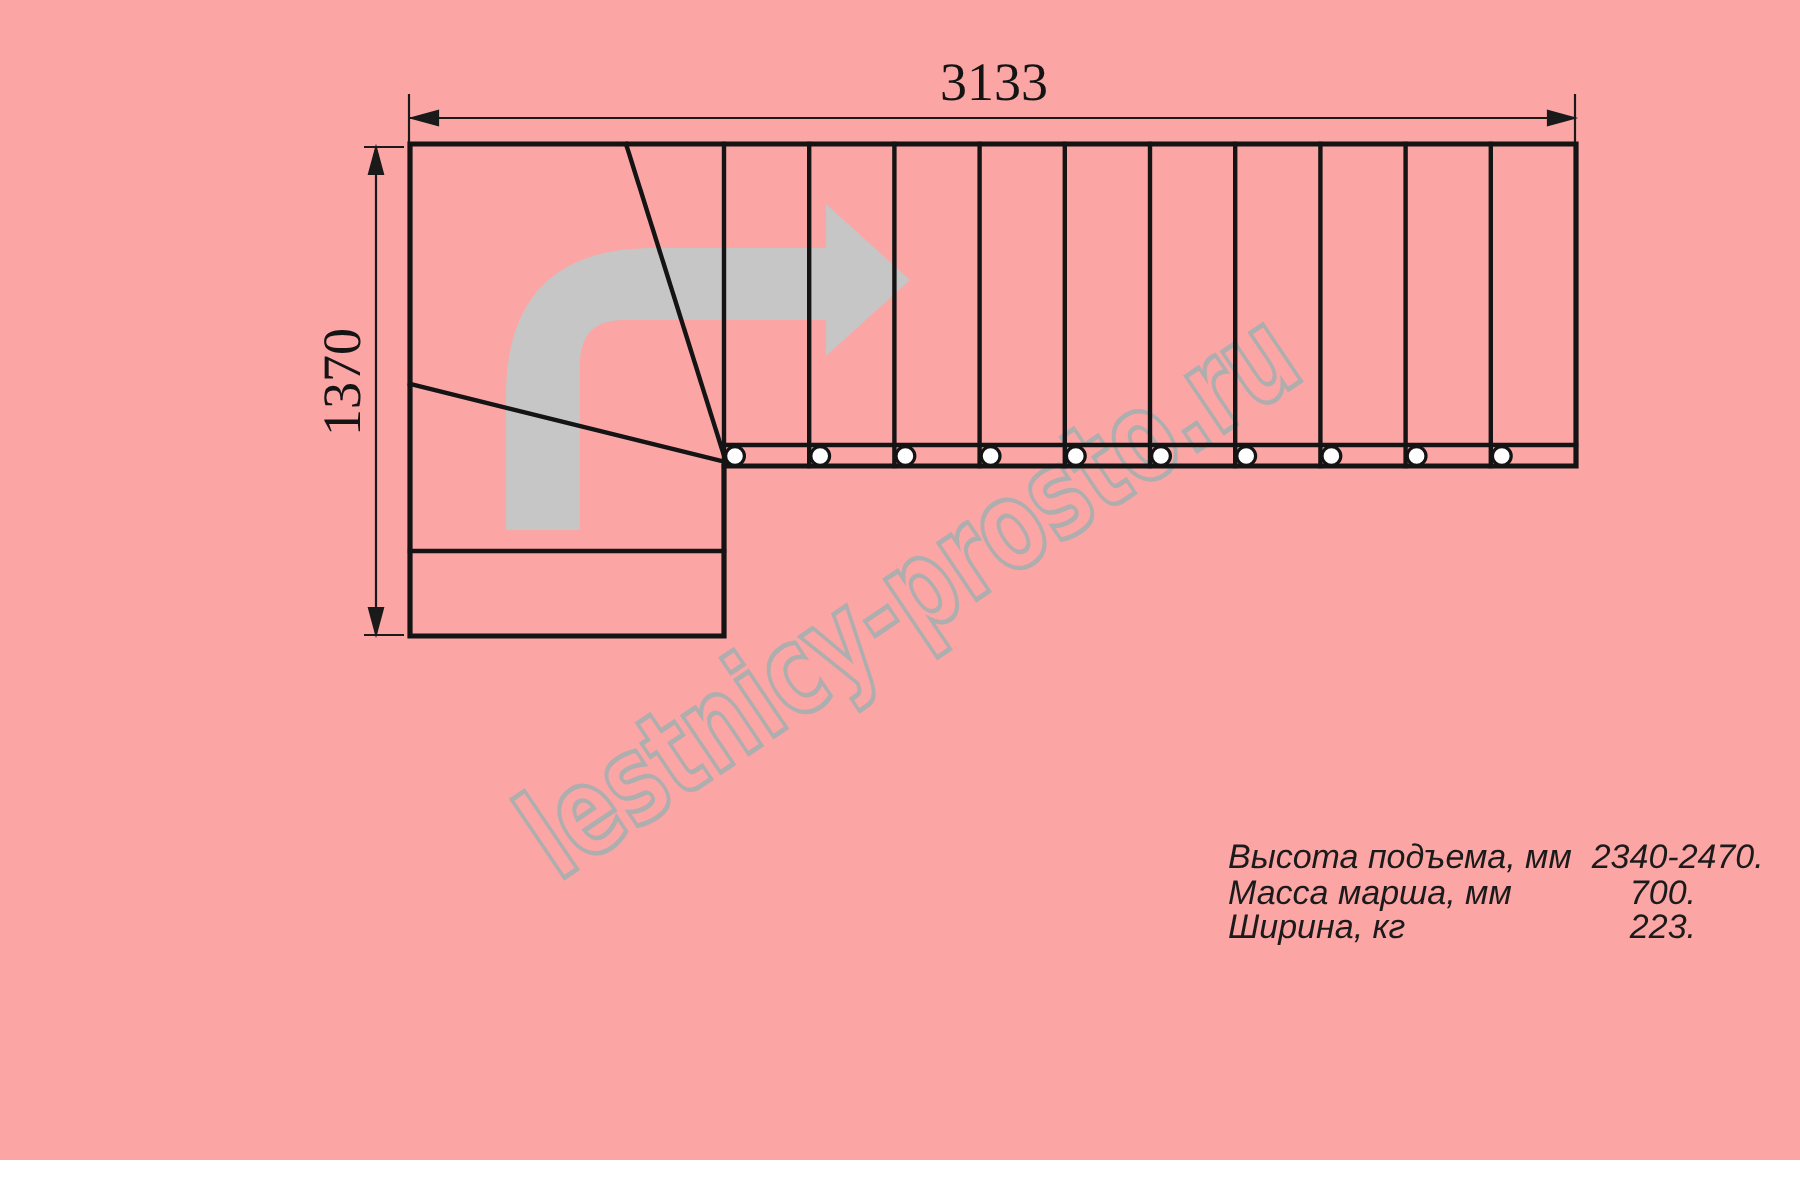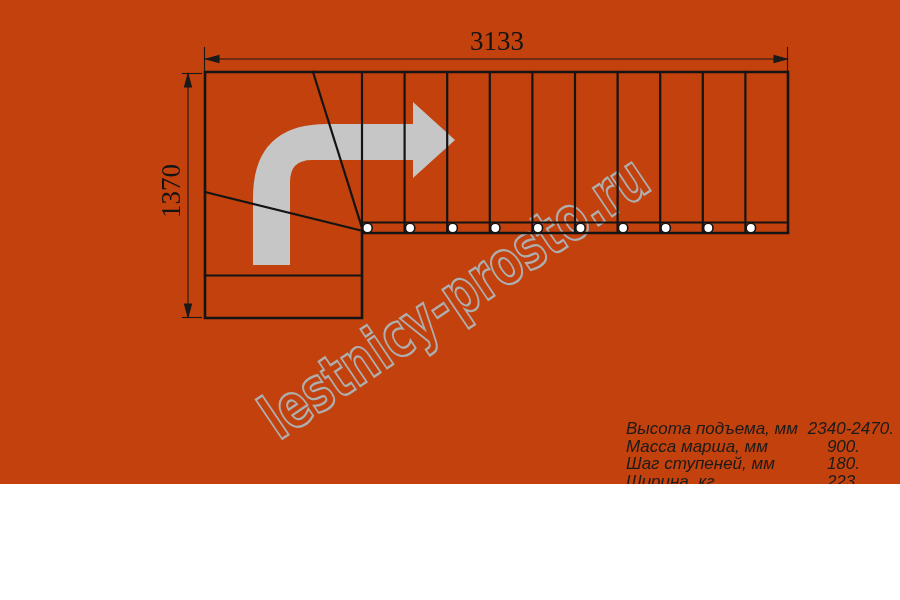--- a/index.html
+++ b/index.html
@@ -4,22 +4,22 @@
 <style>
   html, body {
     margin: 0;
     padding: 0;
     background: #ffffff;
     font-family: "Liberation Sans", sans-serif;
   }
   .stage {
     position: relative;
     width: 900px;
-    height: 484px;
-    background: #c2410c;
+    height: 580px;
+    background: #fca5a5;
     overflow: hidden;
   }
   .plan-svg {
     position: absolute;
     left: 0;
     top: 0;
     width: 900px;
     height: 600px;
   }
   .dim-text {
@@ -38,21 +38,20 @@
   .spec-table {
     position: absolute;
     left: 614px;
     top: 420px;
     width: 234px;
     font-family: "Liberation Sans", sans-serif;
     font-style: italic;
     font-size: 17px;
     line-height: 17.5px;
     color: #1b1b1b;
-    margin-left: 12px;
   }
   .spec-row {
     display: flex;
     justify-content: space-between;
     white-space: nowrap;
   }
   .spec-label { text-align: left; }
   .spec-value { text-align: right; margin-left: 10px; }
 </style>
 </head>
@@ -123,25 +122,21 @@
     </g>
   </svg>
 
   <div class="spec-table">
     <div class="spec-row">
       <span class="spec-label">Высота подъема, мм</span>
       <span class="spec-value">2340-2470.</span>
     </div>
     <div class="spec-row">
       <span class="spec-label">Масса марша, мм</span>
-      <span class="spec-value">900.</span>
-    </div>
-    <div class="spec-row">
-      <span class="spec-label">Шаг ступеней, мм</span>
-      <span class="spec-value">180.</span>
+      <span class="spec-value">700.</span>
     </div>
     <div class="spec-row">
       <span class="spec-label">Ширина, кг</span>
       <span class="spec-value">223.</span>
     </div>
   </div>
 
 </div>
 
 </body></html>

